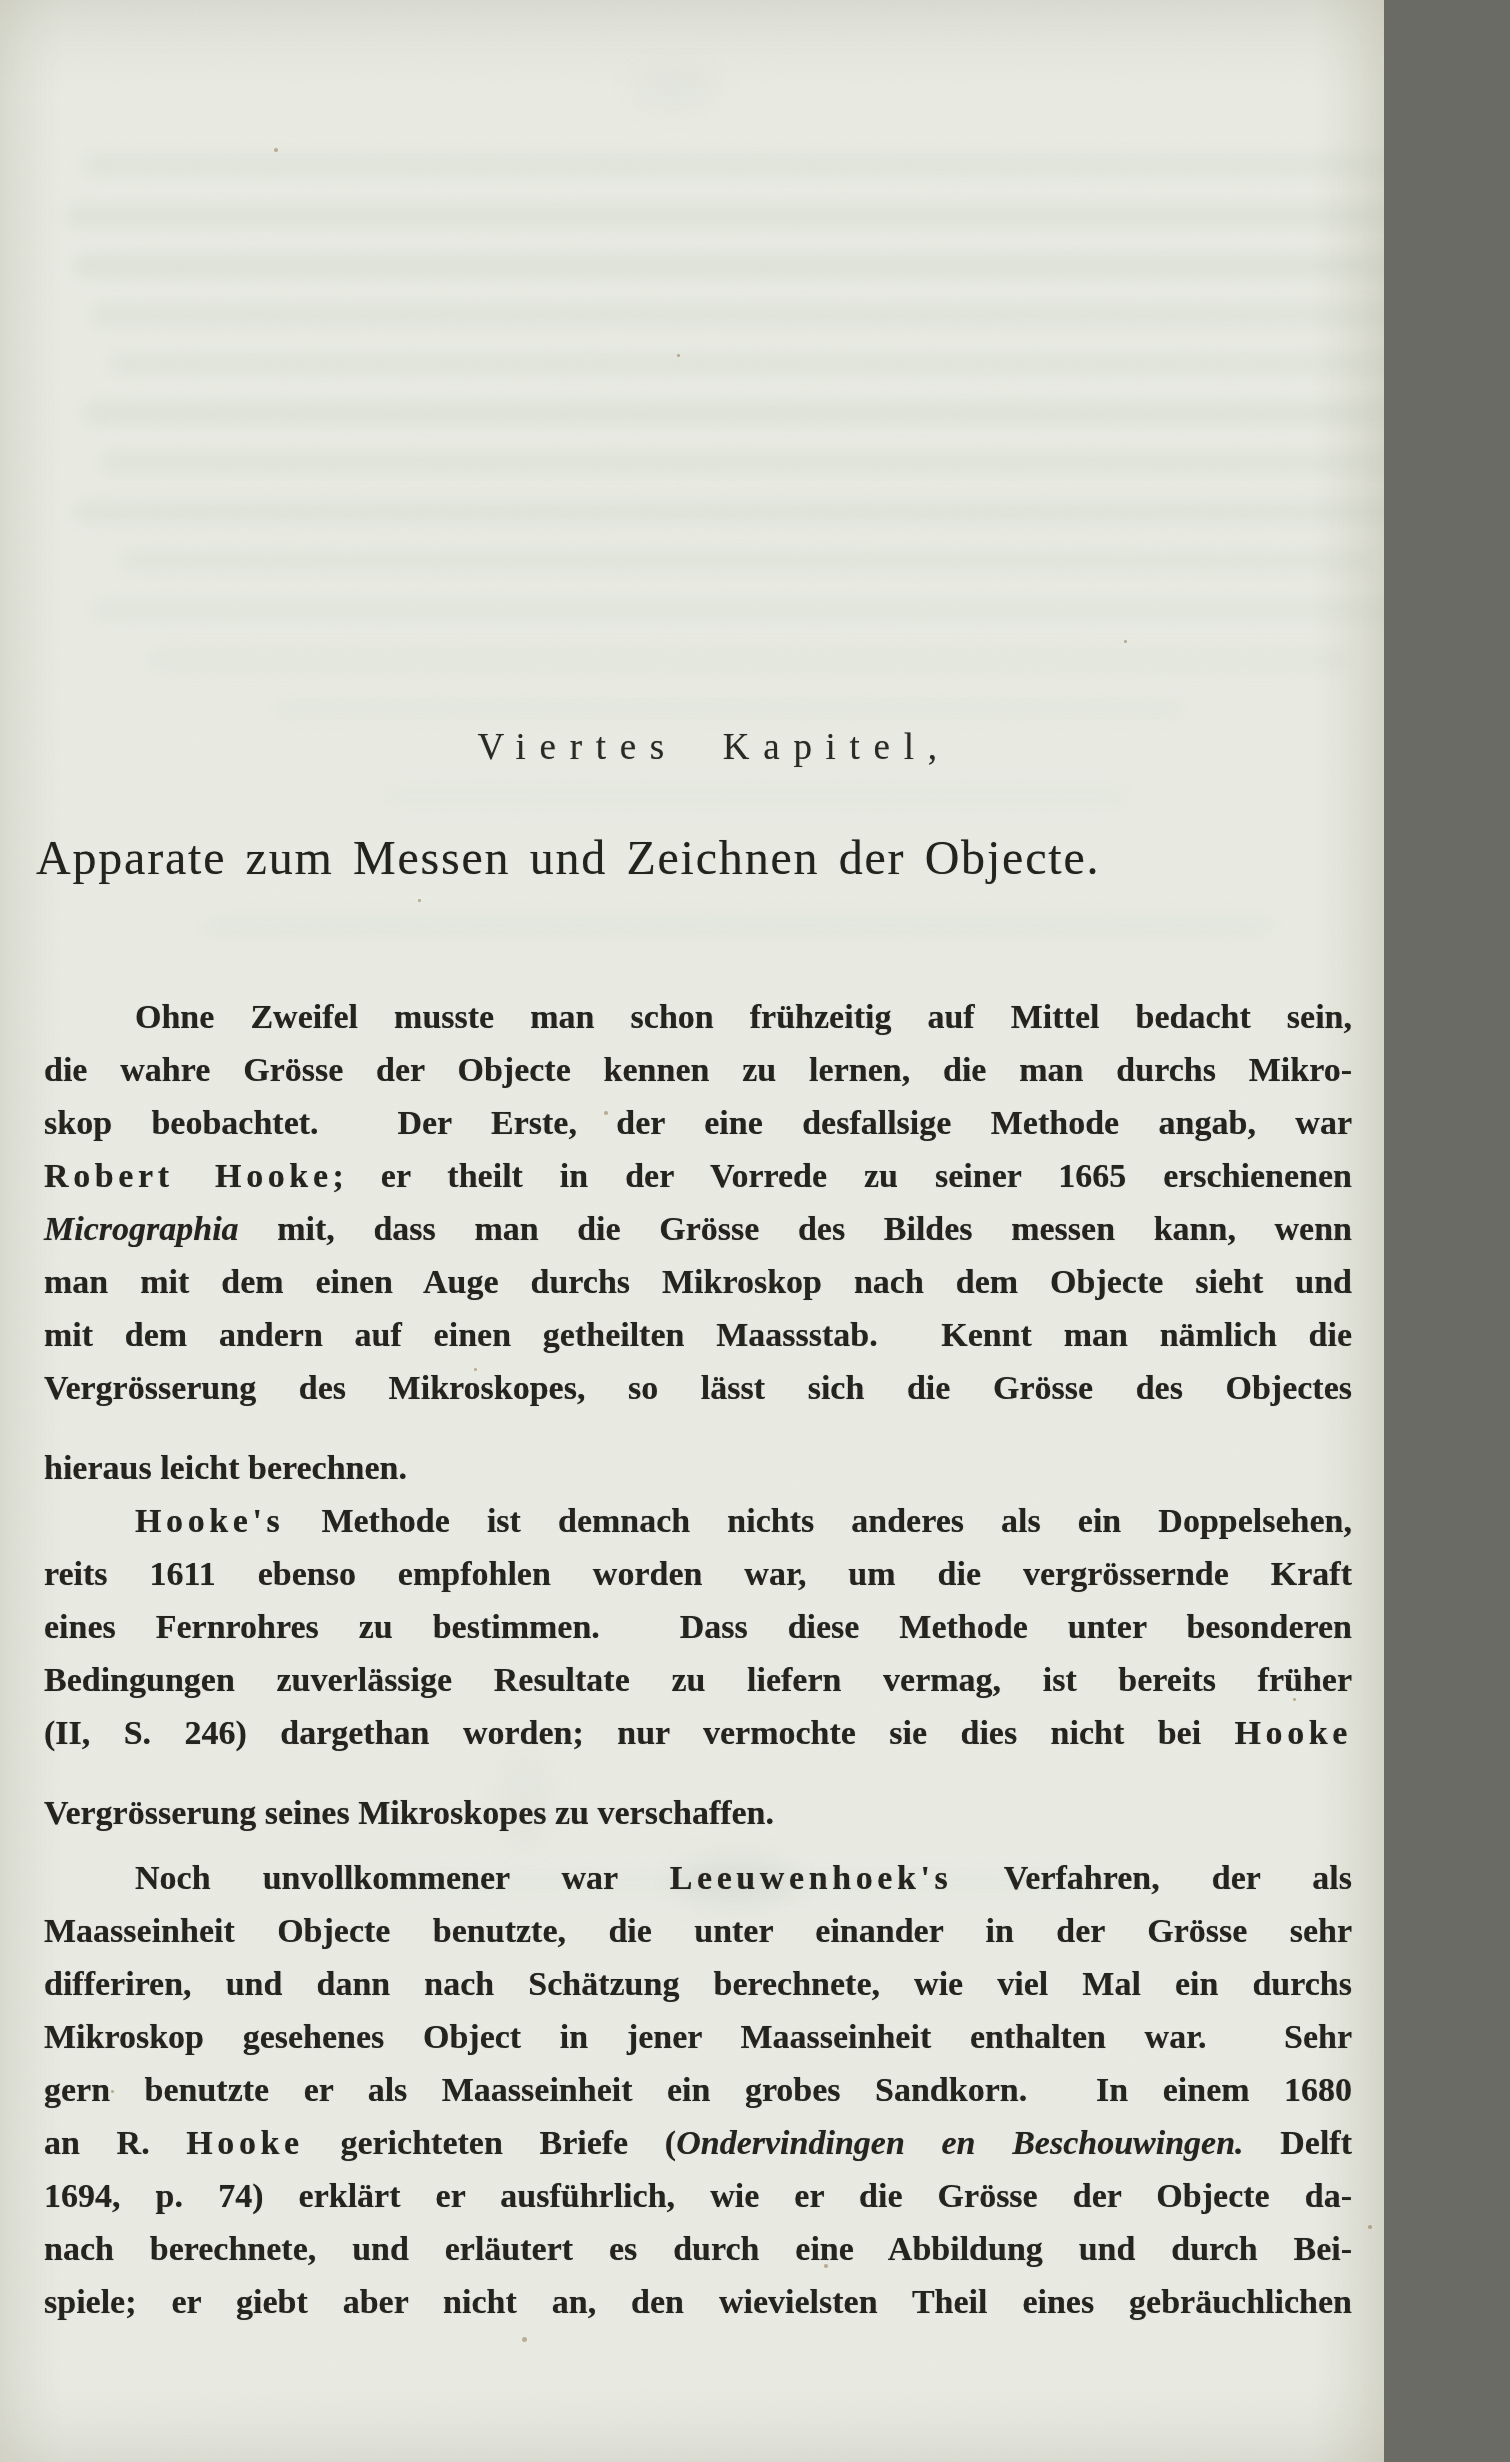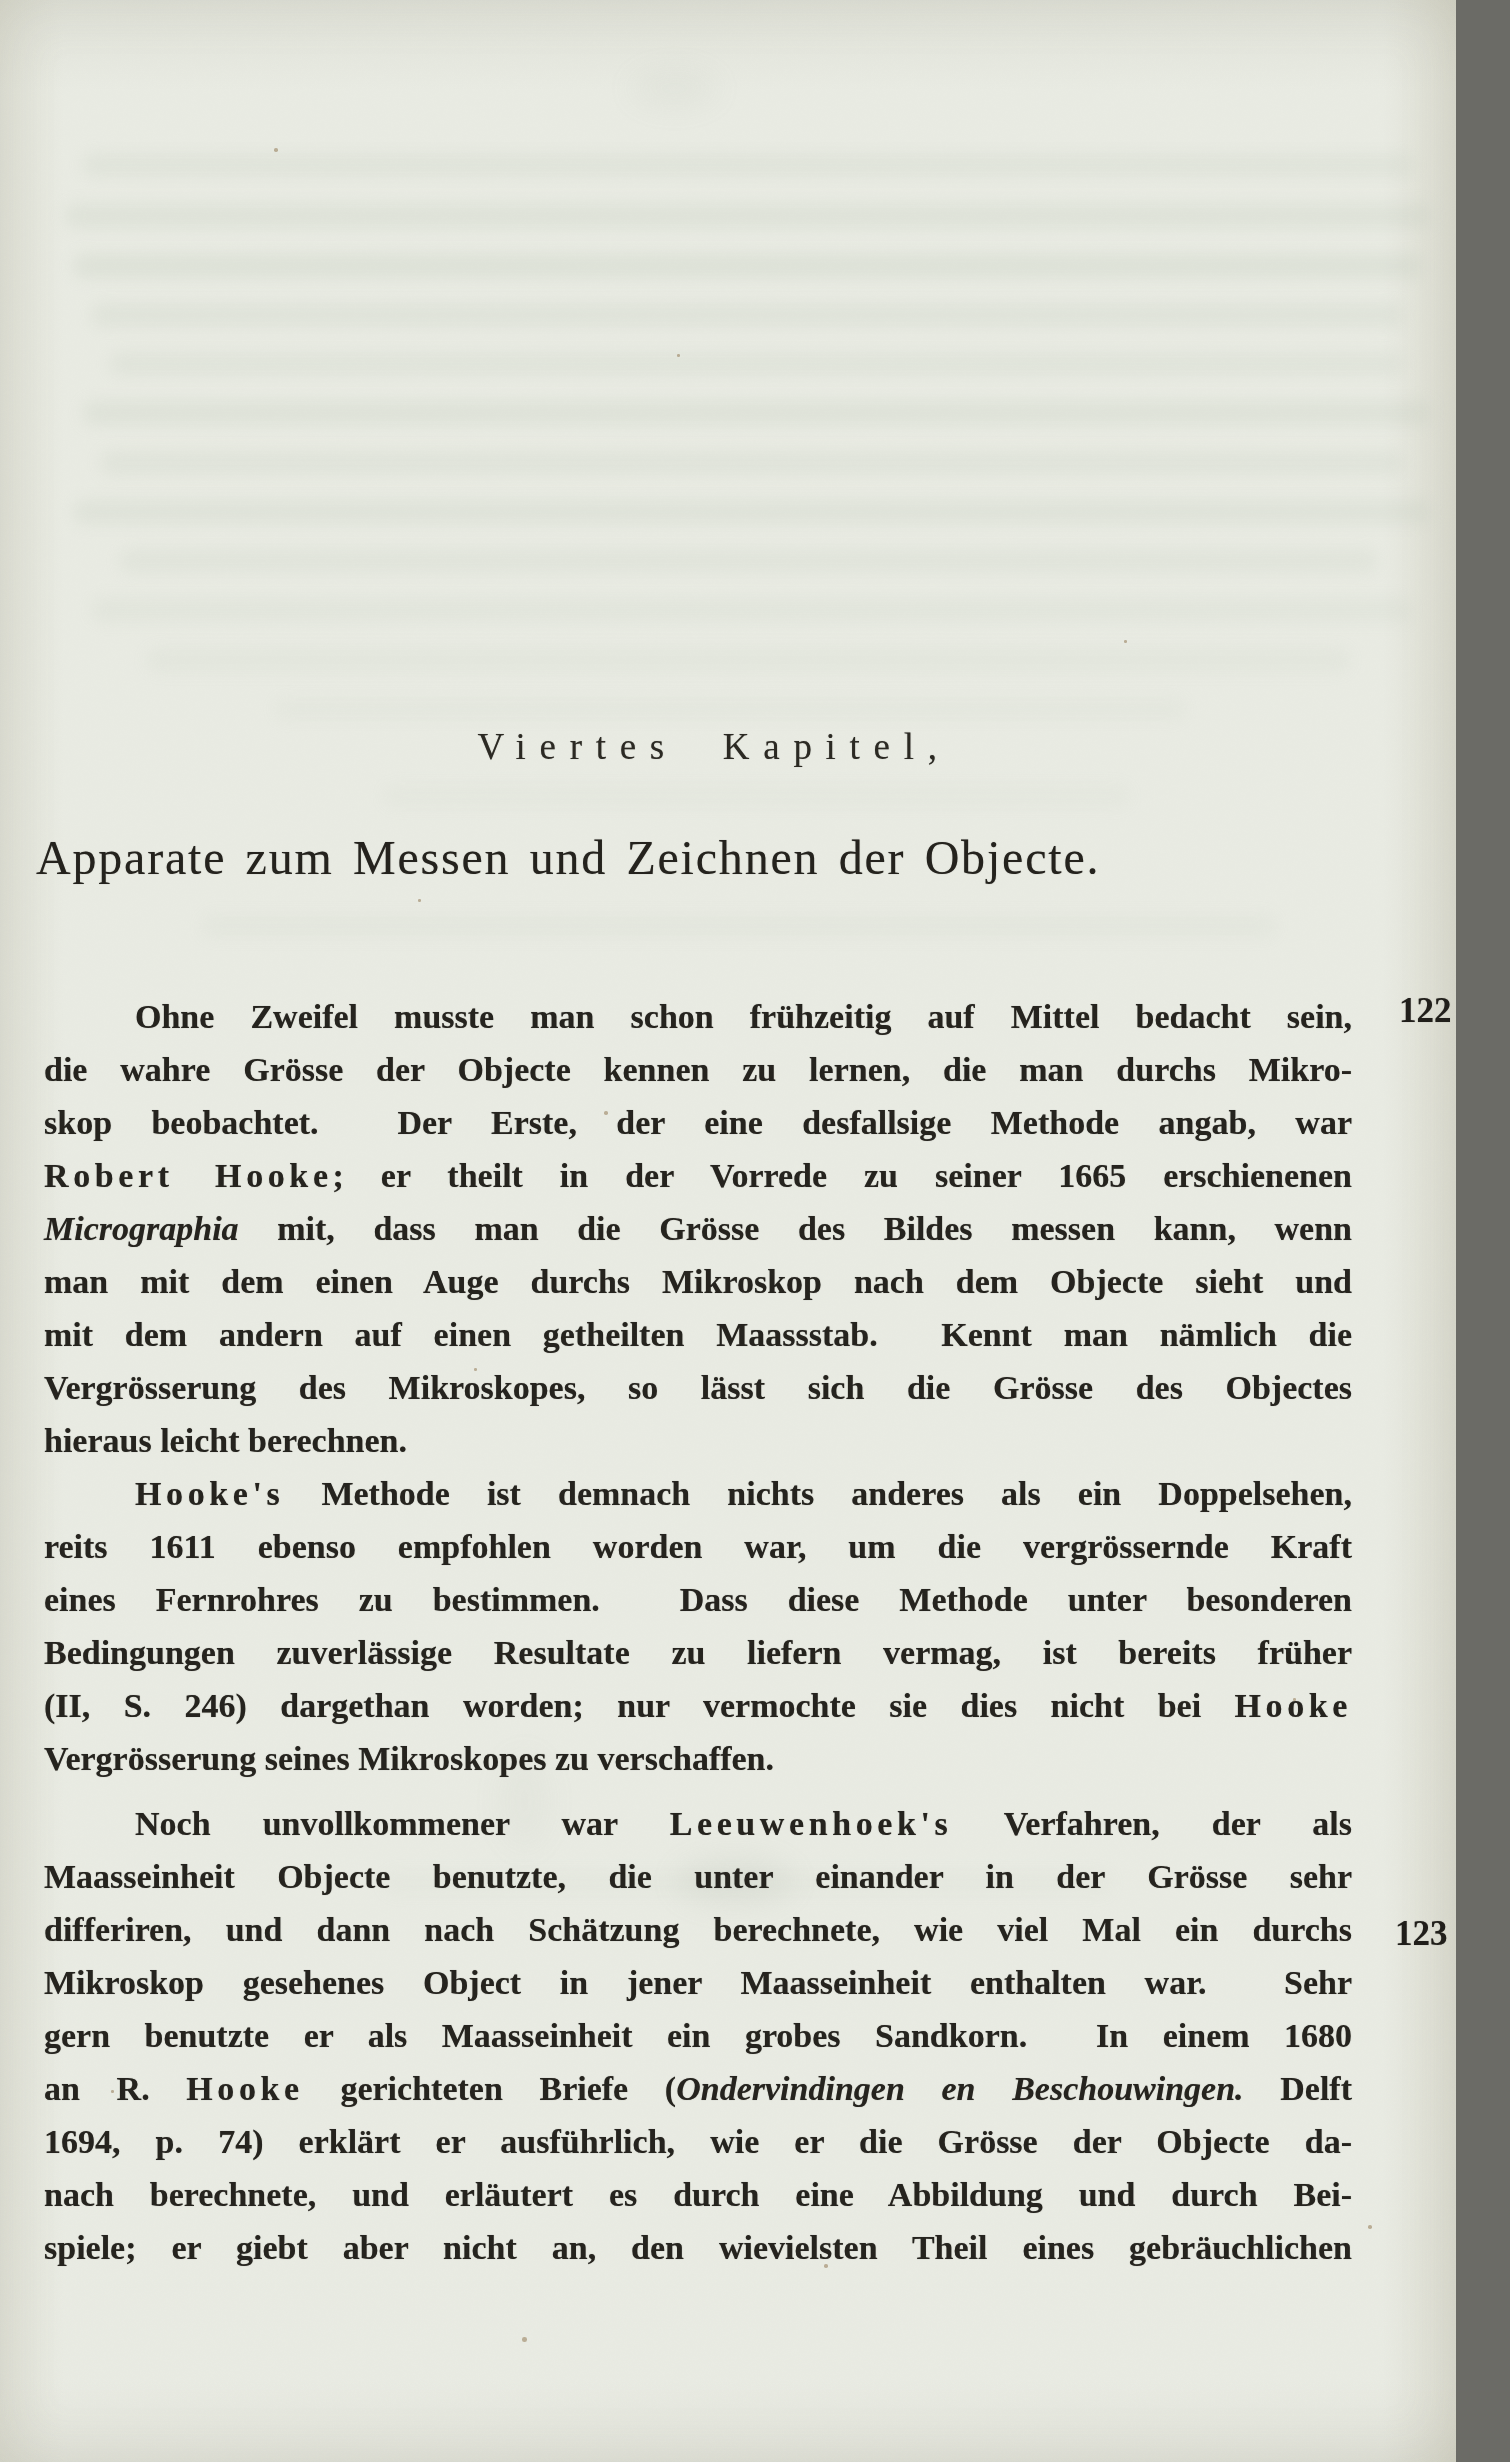--- a/index.html
+++ b/index.html
@@ -1,44 +1,45 @@
 <!DOCTYPE html>
 <html lang="de" style="font-size:14.6px"><head>
 <meta charset="utf-8">
 <title>Scanned book page</title>
 <style>
   html,body{margin:0;padding:0;background:#6b6b66;}
   .page{
-    position:relative;width:1456px;height:2462px;overflow:hidden;
+    position:relative;width:1341px;height:2462px;overflow:hidden;
     font-family:"Liberation Serif","DejaVu Serif",serif;
     background:
       linear-gradient(90deg, rgba(200,198,182,.28), rgba(0,0,0,0) 64px),
       linear-gradient(270deg, rgba(188,184,164,.30), rgba(0,0,0,0) 73px),
       linear-gradient(180deg, rgba(198,198,186,.26), rgba(0,0,0,0) 91px),
       linear-gradient(0deg, rgba(198,196,184,.22), rgba(0,0,0,0) 82px),
       #e9ebe3;
     box-shadow: inset 0 0 55px rgba(150,148,130,.18);
+    padding-left: 43px;
   }
   .kicker{
     position:absolute;left:60px;width:1308px;top:725px;
     text-align:center;font-size:37px;letter-spacing:13.7px;word-spacing:22px;
     color:#2a2822;
   }
   .title{
     position:absolute;left:36px;width:1437px;top:830px;
     font-size:48px;letter-spacing:1.8px;word-spacing:5.5px;
     color:#23211c;
   }
   .body-text{
     position:absolute;left:44px;top:990px;width:1308px;
     font-size:34px;color:#24221d;font-weight:bold;
   }
   .line{height:53px;line-height:53px;text-align:justify;text-align-last:justify;}
   .line.indent{padding-left:91px;}
-  .line.rag{text-align-last:left;}
+  .line.rag{text-align-last:left;margin-top:27px;}
   .sp{letter-spacing:4.6px;}
   .it{font-style:italic;}
   .mn{position:absolute;font-weight:bold;font-size:35px;color:#1f1d19;}
   .mn-122{left:1399px;top:991px;}
   .mn-123{left:1395px;top:1914px;}
   .kicker,.title,.body-text,.mn{text-shadow:0 0 0.9px rgba(40,38,32,.45);}
   .ghost{position:absolute;height:24px;background:#b7c2b2;filter:blur(8.2px);border-radius:12px;pointer-events:none;}
   .speck{position:absolute;border-radius:50%;background:rgba(140,112,72,.5);pointer-events:none;}
   .smudge{position:absolute;border-radius:50%;background:#99a295;filter:blur(14.6px);pointer-events:none;}
   .grain{position:absolute;left:0;top:0;pointer-events:none;opacity:.55;}

